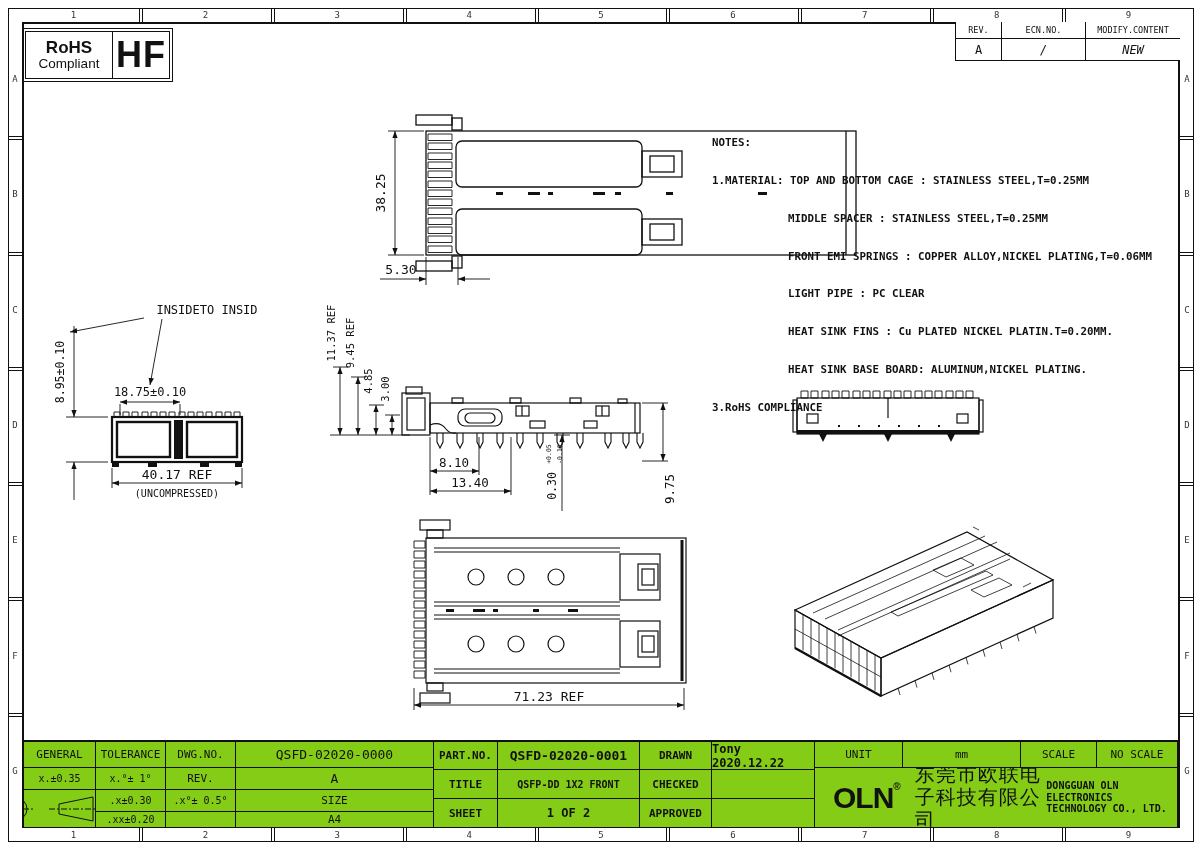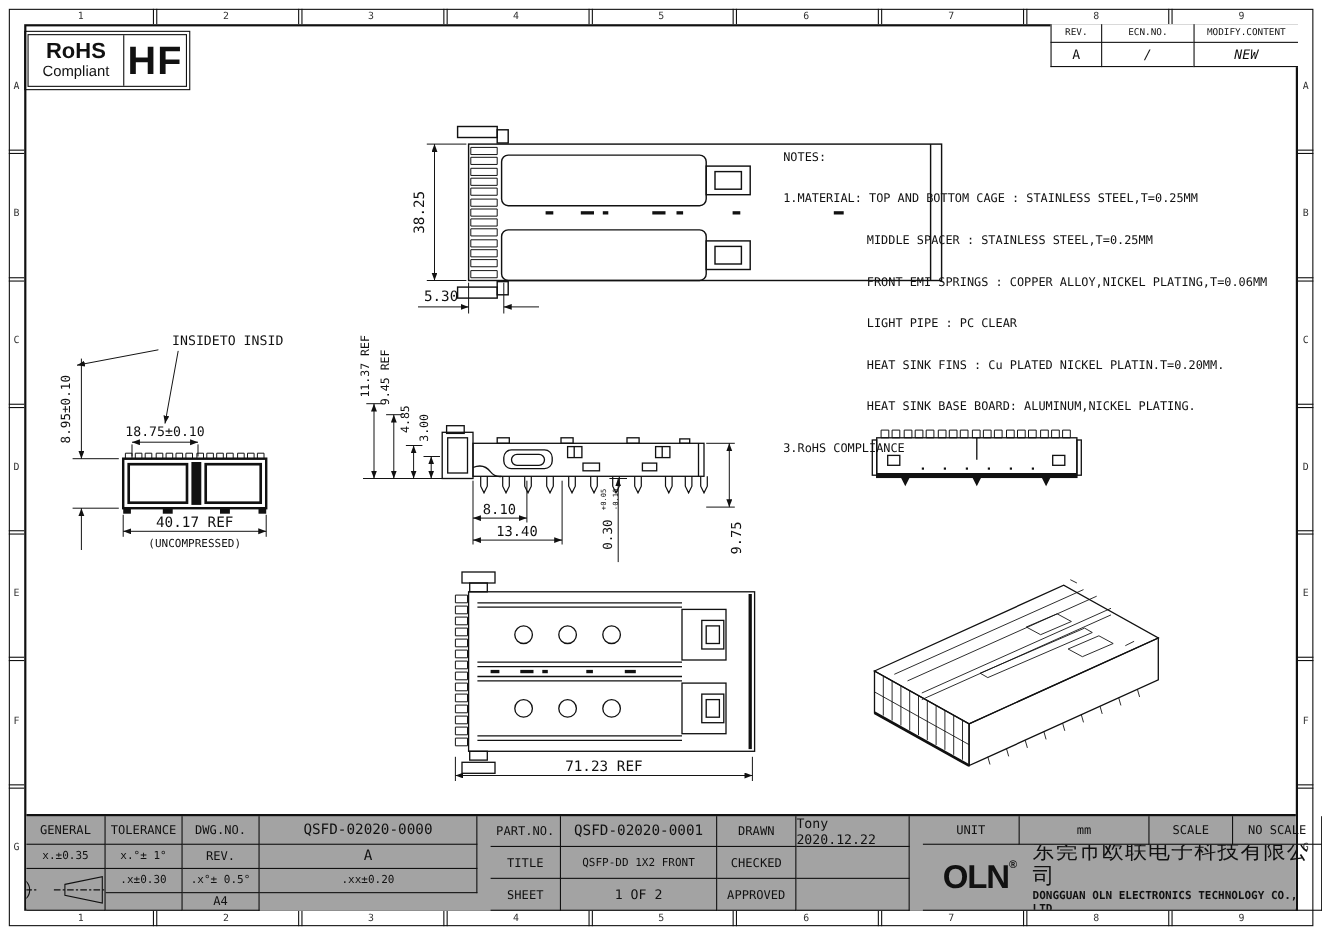--- a/index.html
+++ b/index.html
@@ -19,57 +19,57 @@
   .zc+.zc{border-left:1px solid #111;}
   .zc+.zc::before{content:"";position:absolute;left:2px;top:0;bottom:0;width:1px;background:#111;}
   .zr+.zr{border-top:1px solid #111;}
   .zr+.zr::before{content:"";position:absolute;top:2px;left:0;right:0;height:1px;background:#111;}
   
   .rohs{position:absolute;left:25px;top:31px;width:143px;height:46px;border:1.5px solid #111;
         outline:1px solid #111;outline-offset:2px;display:flex;background:#fff;
         font-family:"Liberation Sans",sans-serif;}
   .rohs-left{width:86px;border-right:1.5px solid #111;display:flex;flex-direction:column;
              align-items:center;justify-content:center;line-height:1.05;}
-  .rohs-l1{font-weight:bold;font-size:20px;}
+  .rohs-l1{font-weight:bold;font-size:17px;}
   .rohs-l2{font-size:13.5px;}
   .rohs-hf{flex:1;display:flex;align-items:center;justify-content:center;
            font-weight:bold;font-size:36px;letter-spacing:1px;}
   
   .revtab{position:absolute;left:955px;top:22px;width:225px;height:39px;display:grid;
           grid-template-columns:46px 84px 95px;grid-template-rows:17px 22px;background:#fff;}
   .revtab>div{border-left:1px solid #111;border-bottom:1px solid #111;display:flex;
               align-items:center;justify-content:center;}
   .rv-h{font-size:8.5px;}
   .rv-v{font-size:12px;}
   .it{font-style:italic;}
   
   .notes{position:absolute;left:712px;top:112px;width:478px;font-size:10.8px;
-         line-height:12.6px;white-space:pre;}
+         line-height:12.6px;white-space:pre;font-weight:bold;}
   .notes .i1{margin-left:76px;}
   .notes .i2{margin-left:72px;}
   
   svg{position:absolute;overflow:visible;}
   svg text{font-family:"DejaVu Sans Mono",monospace;fill:#111;stroke:none;}
   .ln{stroke:#111;fill:none;}
   .fl{fill:#111;stroke:none;}
   
   .tb{position:absolute;left:24px;top:740px;width:1154px;height:86px;display:flex;
-      border-top:2px solid #111;background:#a3a3a3;gap:12px;}
+      border-top:2px solid #111;background:#84cc16;}
   .tb .cell{border-right:1px solid #111;border-bottom:1px solid #111;display:flex;
             align-items:center;justify-content:center;overflow:hidden;}
   .tbA{display:grid;grid-template-columns:72px 70px 70px 198px;grid-template-rows:26px 22px 22px 16px;}
-  .tbB{display:grid;grid-template-columns:64px 142px 72px 103px;grid-template-rows:28px 29px 29px;}
+  .tbB{display:grid;grid-template-columns:64px 142px 72px 103px;grid-template-rows:28px 29px 29px;font-weight:bold;}
   .tbC{display:grid;grid-template-columns:88px 118px 76px 81px;grid-template-rows:26px 60px;}
   .f11{font-size:11px;}  .f10{font-size:10px;}  .f12{font-size:12px;}  .f13{font-size:13px;}
   .logo-cell{grid-column:1/5;display:flex;align-items:center;justify-content:flex-start;
              gap:14px;padding-left:18px;}
   .oln{font-family:Liberation Sans, sans-serif;font-weight:bold;font-size:30px;
        letter-spacing:-1px;line-height:1;}
   .oln sup{font-size:10px;vertical-align:18px;letter-spacing:0;}
-  .comp{display:flex;flex-direction:column;align-items:center;line-height:1.15;}
+  .comp{display:flex;flex-direction:row;align-items:center;line-height:1.15;}
   .comp-cn{font-family:"Liberation Sans",sans-serif;font-size:20px;letter-spacing:1px;}
   .comp-en{font-size:10px;font-weight:bold;}
 </style>
 </head>
 <body>
 
 <div class="sheet">
 
   <div class="outer-frame"></div>
 
@@ -448,20 +448,21 @@
       <div class="cell f11">GENERAL</div>
       <div class="cell f11">TOLERANCE</div>
       <div class="cell f11">DWG.NO.</div>
       <div class="cell f13">QSFD-02020-0000</div>
       <div class="cell f10">x.±0.35</div>
       <div class="cell f10">x.°± 1°</div>
       <div class="cell f11">REV.</div>
       <div class="cell f13">A</div>
       <div class="cell f10">.x±0.30</div>
       <div class="cell f10">.x°± 0.5°</div>
+      <div class="cell f11">SIZE</div>
       <div class="cell" style="grid-row:3/5;">
         <svg width="198" height="36" viewBox="0 0 198 36" style="position:static;">
           <g class="ln" stroke-width="1">
             <circle cx="55" cy="18" r="11"></circle>
               <circle cx="55" cy="18" r="5.5"></circle>
             <line x1="38" y1="18" x2="72" y2="18" stroke-dasharray="6 2 2 2"></line>
             <line x1="55" y1="3" x2="55" y2="33" stroke-dasharray="6 2 2 2"></line>
             <path d="M98,13 L132,6 L132,30 L98,23 Z"></path>
             <line x1="88" y1="18" x2="142" y2="18" stroke-dasharray="6 2 2 2"></line>
           </g>

